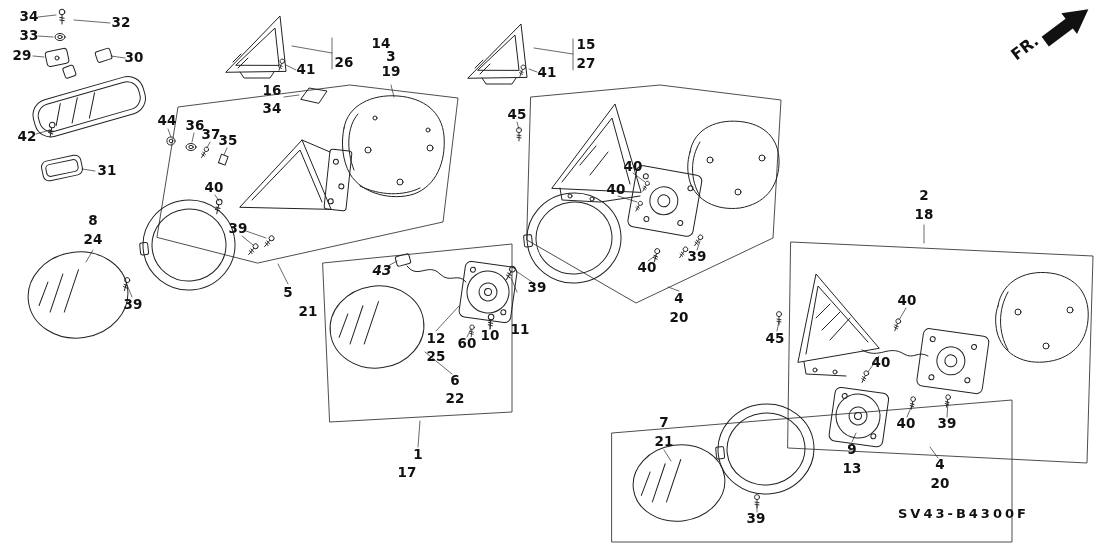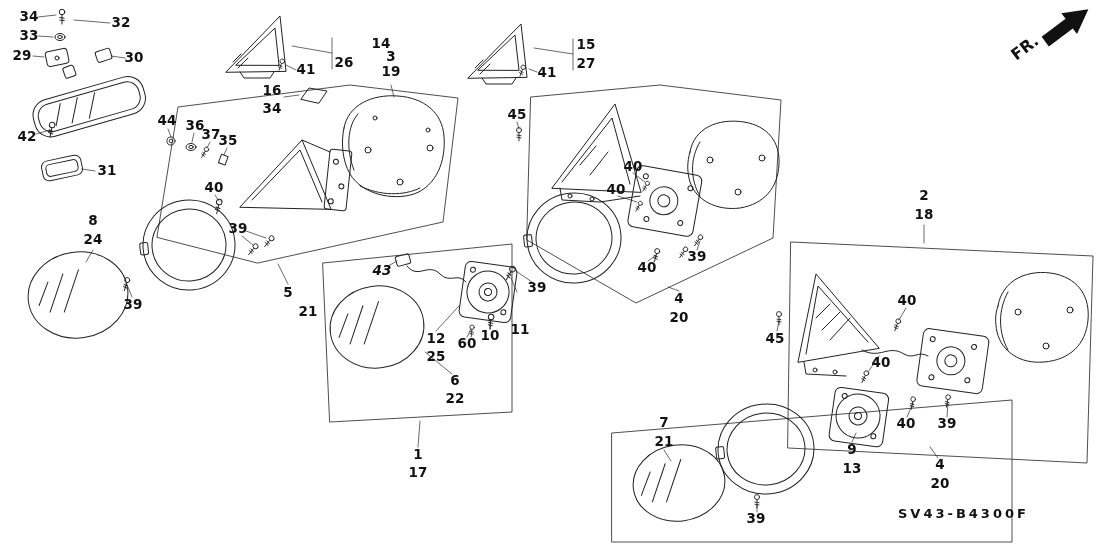--- a/index.html
+++ b/index.html
@@ -335,21 +335,21 @@
       <span class="callout" style="left: 382px; top: 271px; font-style: italic;">43</span>
       <span class="callout" style="left: 537px; top: 288px;">39</span>
       <span class="callout" style="left: 520px; top: 298px; margin-top: 32px;">11</span>
       <span class="callout" style="left: 436px; top: 339px;">12</span>
       <span class="callout" style="left: 436px; top: 357px;">25</span>
       <span class="callout" style="left: 467px; top: 344px;">60</span>
       <span class="callout" style="left: 490px; top: 336px;">10</span>
       <span class="callout" style="left: 455px; top: 381px;">6</span>
       <span class="callout" style="left: 455px; top: 399px;">22</span>
       <span class="callout" style="left: 418px; top: 455px;">1</span>
-      <span class="callout" style="left: 418px; top: 473px;">17</span>
+      <span class="callout" style="left: 407px; top: 473px;">17</span>
       <span class="callout" style="left: 924px; top: 196px;">2</span>
       <span class="callout" style="left: 924px; top: 215px;">18</span>
       <span class="callout" style="left: 907px; top: 301px;">40</span>
       <span class="callout" style="left: 775px; top: 339px;">45</span>
       <span class="callout" style="left: 881px; top: 363px;">40</span>
       <span class="callout" style="left: 906px; top: 424px;">40</span>
       <span class="callout" style="left: 947px; top: 424px;">39</span>
       <span class="callout" style="left: 664px; top: 423px;">7</span>
       <span class="callout" style="left: 664px; top: 442px;">21</span>
       <span class="callout" style="left: 852px; top: 450px;">9</span>

